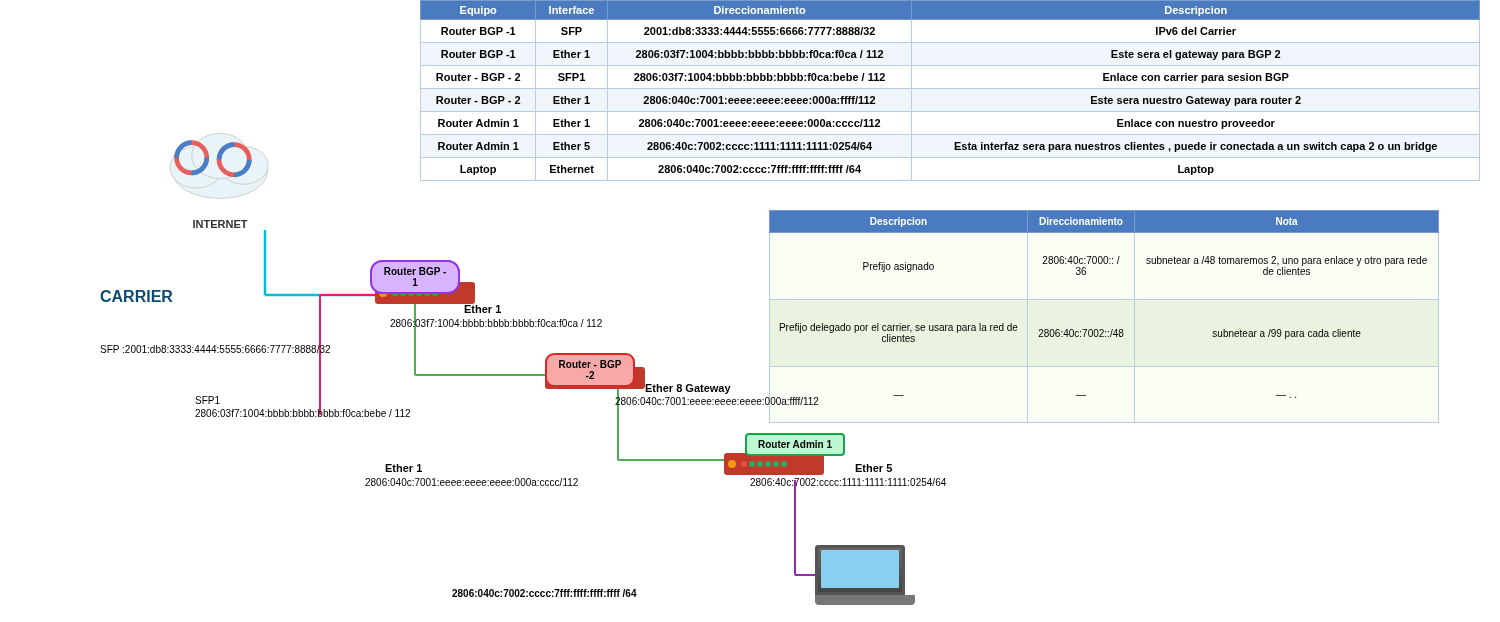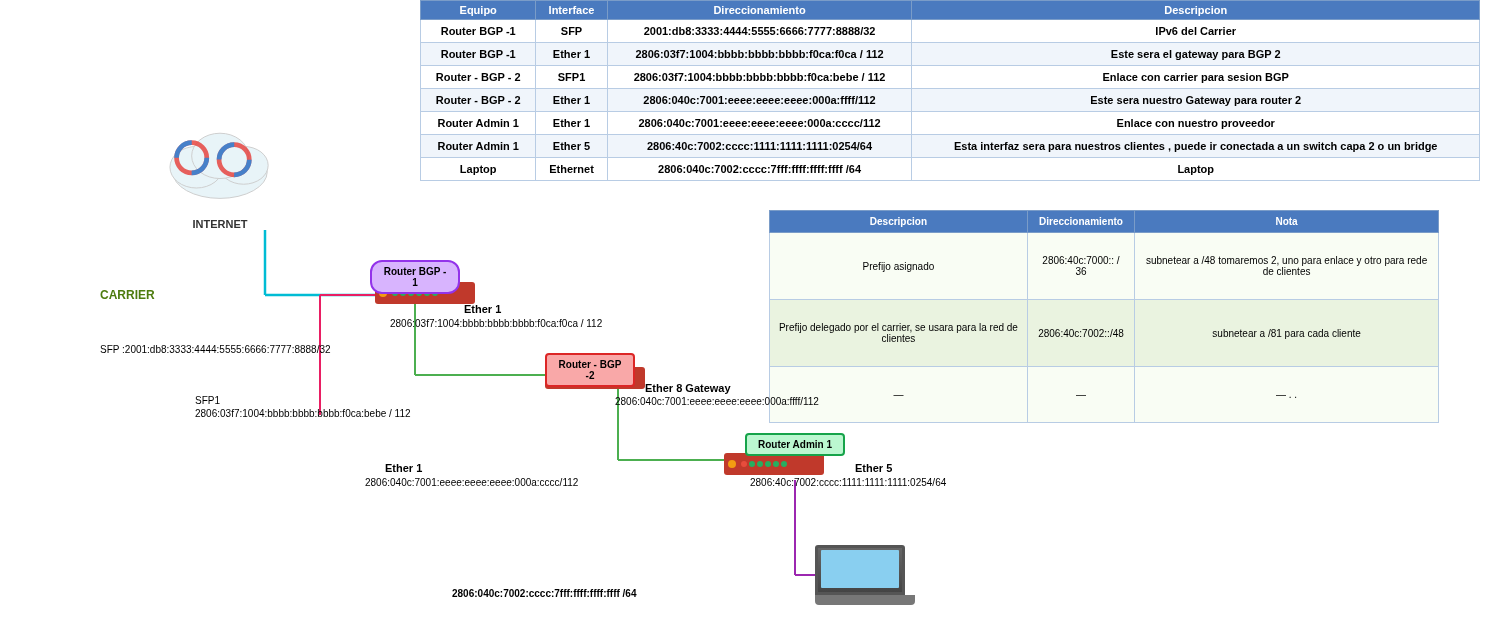--- a/index.html
+++ b/index.html
@@ -124,21 +124,21 @@
       text-align: center;
       width: 90px;
     }
 
     .router-bgp2-box {
       position: absolute;
       top: 353px;
       left: 545px;
       background: #f9a8a8;
       border: 2px solid #dc2626;
-      border-radius: 4px;
+      border-radius: 9px;
       padding: 4px 8px;
       font-weight: bold;
       font-size: 10px;
       text-align: center;
       width: 90px;
     }
 
     .router-admin1-box {
       position: absolute;
       top: 433px;
@@ -152,22 +152,22 @@
       text-align: center;
       width: 100px;
     }
 
     
     .label-carrier {
       position: absolute;
       top: 288px;
       left: 100px;
       font-weight: bold;
-      font-size: 12px;
-      color: #4d7c0f;
+      font-size: 16px;
+      color: #0c4a6e;
       text-align: center;
     }
 
     .label-sfp {
       position: absolute;
       top: 300px;
       left: 100px;
       font-size: 10px;
       color: #000;
       text-align: left;
@@ -375,21 +375,21 @@
     </thead>
     <tbody id="second-tbody">
     <tr>
           <td>Prefijo asignado</td>
           <td>2806:40c:7000:: / 36</td>
           <td>subnetear a /48  tomaremos 2, uno para enlace y otro para rede de clientes</td>
         </tr>
         <tr>
           <td>Prefijo delegado por el carrier, se usara para la red de clientes</td>
           <td>2806:40c:7002::/48</td>
-          <td>subnetear a /81 para cada cliente</td>
+          <td>subnetear a /99 para cada cliente</td>
         </tr>
         <tr>
           <td>—</td>
           <td>—</td>
           <td>— . .</td>
         </tr>
       </tbody>
   </table>
 </div>
 

